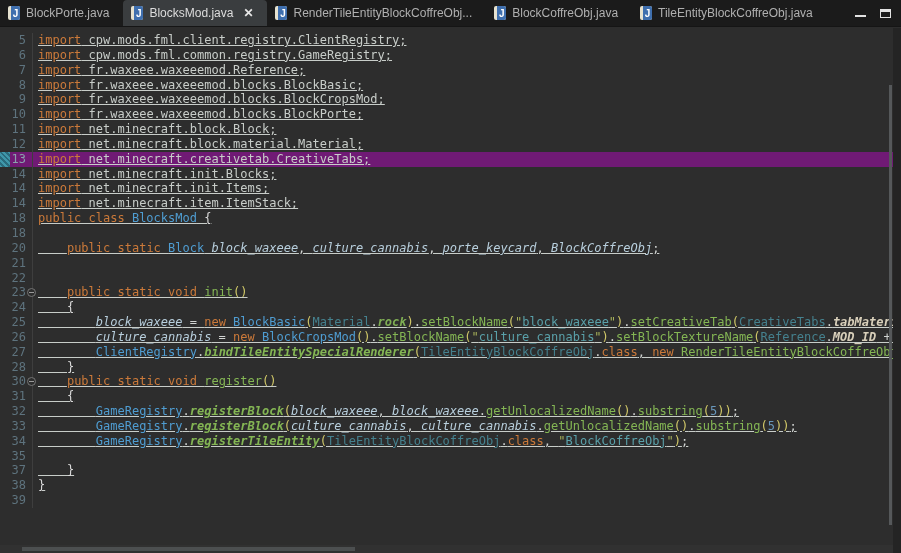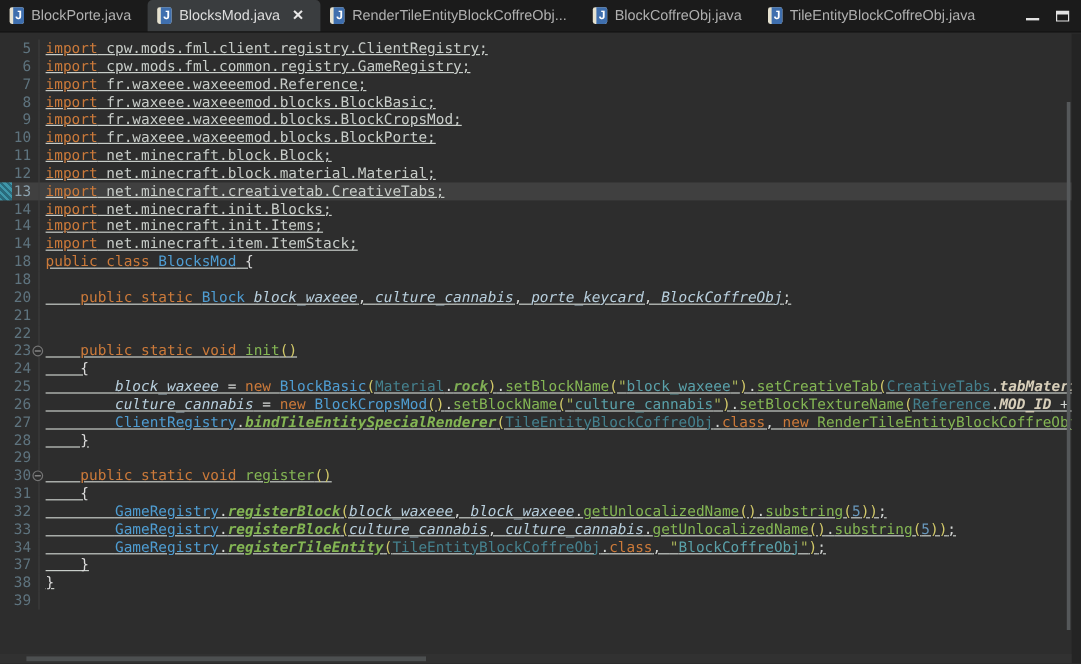--- a/index.html
+++ b/index.html
@@ -25,21 +25,21 @@
   #wincontrols { margin-left:auto; align-self:center; display:flex; align-items:center;
                  gap:14px; padding-right:10px; }
   #min-btn { width:11px; height:2px; background:#e2e2e2; margin-top:6px; }
   #max-btn { width:11px; height:9px; border:1px solid #e2e2e2; border-top:3px solid #e2e2e2; }
 
   
   #editor { position:absolute; left:0; top:28px; width:901px; height:525px;
             background:#2d2d2d; padding-top:5px; overflow:hidden;
             font-family:"DejaVu Sans Mono","Liberation Mono",monospace; font-size:12px; }
   .row { position:relative; height:14.857px; line-height:14.857px; display:flex; }
-  .row.current { background:#404040;align-items:center; }
+  .row.current { background:#701a75;align-items:center; }
   .gut { position:relative; flex:0 0 33px; width:33px; text-align:right;
          padding-right:6px; color:#5e737e; border-right:1px solid #3e3e3e; }
   .row.current .gut { color:#8ba1ad; }
   .marker { position:absolute; left:0; top:0; width:10px; height:14.857px;
             background:repeating-linear-gradient(45deg,#3f97aa 0 2px,#2a6b7c 2px 4px); }
   .fold { position:absolute; left:27px; top:3px; width:9px; height:9px;
           border:1px solid #757575; border-radius:50%; background:#2d2d2d; z-index:2; }
   .fold::after { content:""; position:absolute; left:1px; right:1px; top:3px;
                  height:1px; background:#9a9a9a; }
   .code { flex:1; padding-left:5px; white-space:pre; overflow:hidden; color:#c8cdc9;text-decoration:underline; }
@@ -182,43 +182,43 @@
       </div>
       <div class="row">
         <div class="gut">27</div>
         <div class="code"><span class="tok-pln">        </span><span class="tok-cls">ClientRegistry</span><span class="tok-pun">.</span><span class="tok-msi">bindTileEntitySpecialRenderer</span><span class="tok-par">(</span><span class="tok-cdm">TileEntityBlockCoffreObj</span><span class="tok-pun">.</span><span class="tok-kw">class</span><span class="tok-pun">, </span><span class="tok-kw">new </span><span class="tok-mth">RenderTileEntityBlockCoffreObj</span><span class="tok-par">())</span></div>
       </div>
       <div class="row">
         <div class="gut">28</div>
         <div class="code"><span class="tok-brc">    }</span></div>
       </div>
       <div class="row">
-        <div class="gut">29</div>
-        <div class="code"></div>
-      </div>
-      <div class="row">
         <div class="gut">30</div>
         <span class="fold"></span>
         <div class="code"><span class="tok-pln">    </span><span class="tok-kw">public static void </span><span class="tok-mth">register</span><span class="tok-par">()</span></div>
       </div>
       <div class="row">
         <div class="gut">31</div>
         <div class="code"><span class="tok-brc">    {</span></div>
       </div>
       <div class="row">
         <div class="gut">32</div>
         <div class="code"><span class="tok-pln">        </span><span class="tok-cls">GameRegistry</span><span class="tok-pun">.</span><span class="tok-msi">registerBlock</span><span class="tok-par">(</span><span class="tok-fld">block_waxeee</span><span class="tok-pun">, </span><span class="tok-fld">block_waxeee</span><span class="tok-pun">.</span><span class="tok-mth">getUnlocalizedName</span><span class="tok-par">()</span><span class="tok-pun">.</span><span class="tok-mth">substring</span><span class="tok-par">(</span><span class="tok-num">5</span><span class="tok-par">))</span><span class="tok-pun">;</span></div>
       </div>
       <div class="row">
         <div class="gut">33</div>
         <div class="code"><span class="tok-pln">        </span><span class="tok-cls">GameRegistry</span><span class="tok-pun">.</span><span class="tok-msi">registerBlock</span><span class="tok-par">(</span><span class="tok-fld">culture_cannabis</span><span class="tok-pun">, </span><span class="tok-fld">culture_cannabis</span><span class="tok-pun">.</span><span class="tok-mth">getUnlocalizedName</span><span class="tok-par">()</span><span class="tok-pun">.</span><span class="tok-mth">substring</span><span class="tok-par">(</span><span class="tok-num">5</span><span class="tok-par">))</span><span class="tok-pun">;</span></div>
       </div>
       <div class="row">
         <div class="gut">34</div>
         <div class="code"><span class="tok-pln">        </span><span class="tok-cls">GameRegistry</span><span class="tok-pun">.</span><span class="tok-msi">registerTileEntity</span><span class="tok-par">(</span><span class="tok-cdm">TileEntityBlockCoffreObj</span><span class="tok-pun">.</span><span class="tok-kw">class</span><span class="tok-pun">, </span><span class="tok-stq">"</span><span class="tok-str">BlockCoffreObj</span><span class="tok-stq">"</span><span class="tok-par">)</span><span class="tok-pun">;</span></div>
+      </div>
+      <div class="row">
+        <div class="gut">35</div>
+        <div class="code"></div>
       </div>
       <div class="row">
         <div class="gut">37</div>
         <div class="code"><span class="tok-brc">    }</span></div>
       </div>
       <div class="row">
         <div class="gut">38</div>
         <div class="code"><span class="tok-brc">}</span></div>
       </div>
       <div class="row">

